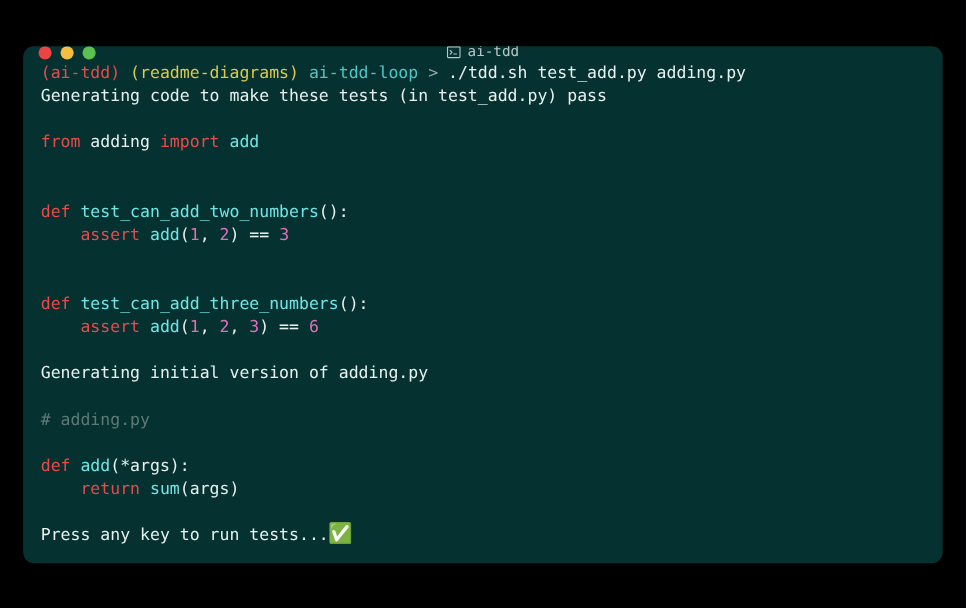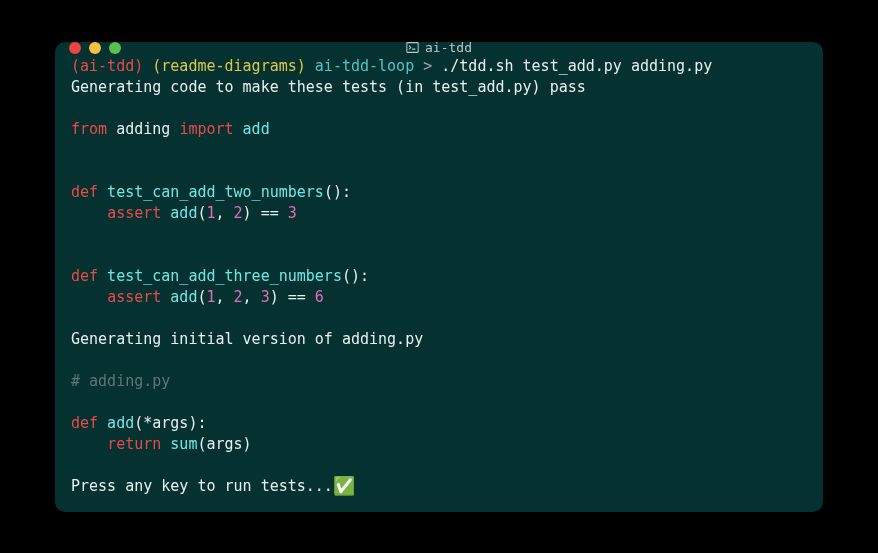--- a/index.html
+++ b/index.html
@@ -10,21 +10,21 @@
     body {
       width: 878px;
       height: 553px;
       background: #000;
       display: flex;
       align-items: center;
       justify-content: center;
       font-family: 'Menlo', 'Monaco', 'Consolas', monospace;
     }
     .terminal-window {
-      width: 768px;
+      width: 836px;
       height: 470px;
       background: #053230;
       border-radius: 10px;
       overflow: hidden;
       display: flex;
       flex-direction: column;
     }
     .titlebar {
       height: 34px;
       display: flex;

